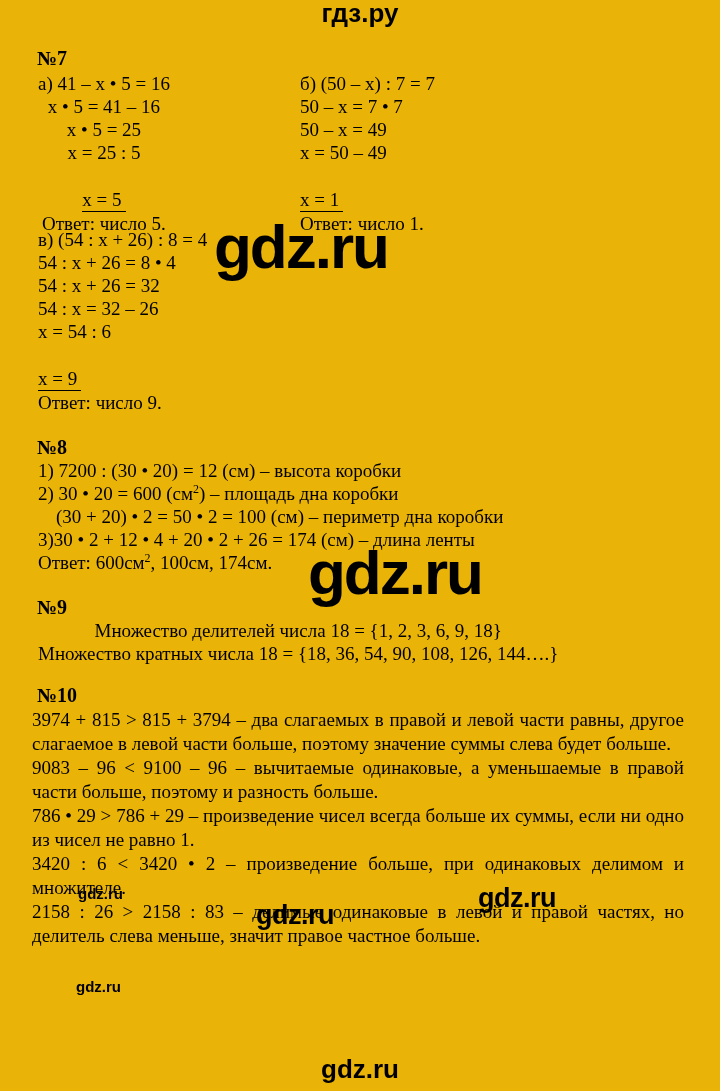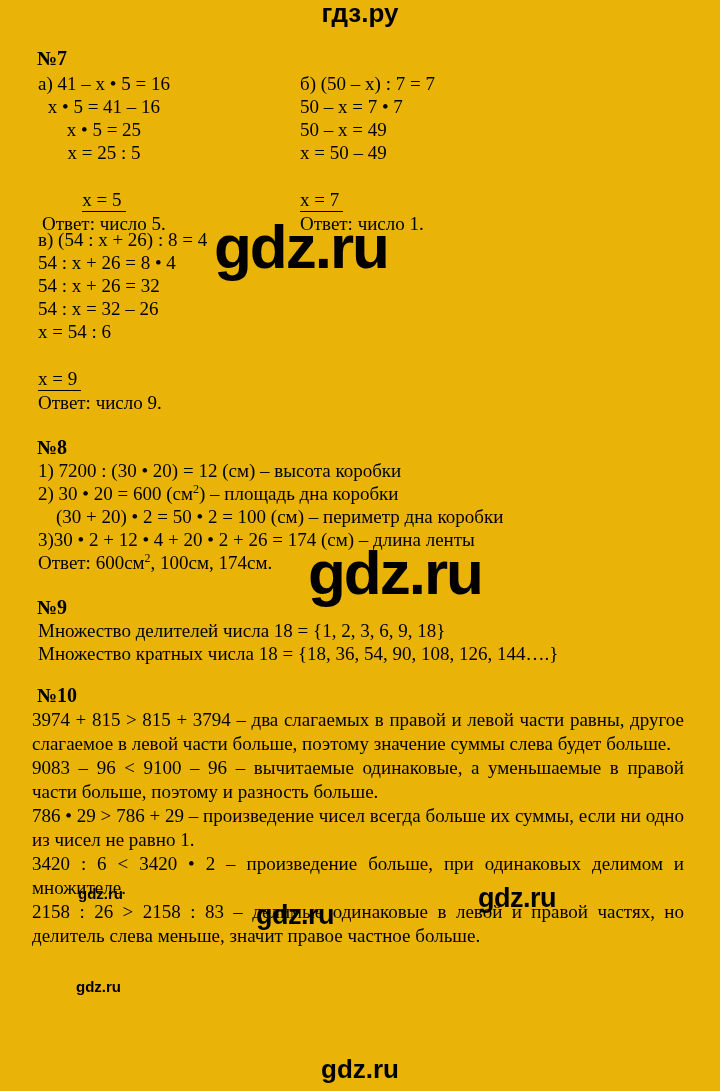--- a/index.html
+++ b/index.html
@@ -66,21 +66,21 @@
     <div class="t-line">Ответ: число 5.</div>
   </div>
 
   <div class="col" style="left:300px; top:72px;">
     <div>
         <div class="t-line">б) (50 – x) : 7 = 7</div>
         <div class="t-line">50 – x = 7 • 7</div>
         <div class="t-line">50 – x = 49</div>
         <div class="t-line">x = 50 – 49</div>
       </div>
-    <div class="result-line"><span class="result">x = 7</span></div>
+    <div class="result-line"><span class="result">x = 1</span></div>
     <div class="t-line">Ответ: число 1.</div>
   </div>
 
   <div class="col" style="left:38px; top:228px;">
     <div>
         <div class="t-line">в) (54 : x + 26) : 8 = 4</div>
         <div class="t-line">54 : x + 26 = 8 • 4</div>
         <div class="t-line">54 : x + 26 = 32</div>
         <div class="t-line">54 : x = 32 – 26</div>
         <div class="t-line">x = 54 : 6</div>
@@ -96,21 +96,21 @@
       <div class="t-line"><span>1) 7200 : (30 • 20) = 12 (см) – высота коробки</span></div>
       <div class="t-line"><span>2) 30 • 20 = 600 (см</span><sup>2</sup><span>) – площадь дна коробки</span></div>
       <div class="t-line indent"><span>(30 + 20) • 2 = 50 • 2 = 100 (см) – периметр дна коробки</span></div>
       <div class="t-line"><span>3)30 • 2 + 12 • 4 + 20 • 2 + 26 = 174 (см) – длина ленты</span></div>
       <div class="t-line"><span>Ответ: 600см</span><sup>2</sup><span>, 100см, 174см.</span></div>
     </div>
 
   <div class="wm wm-big" style="left:308px; top:542px;">gdz.ru</div>
 
   <div class="sec-num" style="top:596px;">№9</div>
-  <div class="col" style="left:38px; top:619px;">
+  <div class="col" style="left:38px; top:619px;text-align:center;">
       <div class="t-line">Множество делителей числа 18 = {1, 2, 3, 6, 9, 18}</div>
       <div class="t-line">Множество кратных числа 18 = {18, 36, 54, 90, 108, 126, 144….}</div>
     </div>
 
   <div class="sec-num" style="top:684px;">№10</div>
   <div class="paras">
       <p>3974 + 815 &gt; 815 + 3794 – два слагаемых в правой и левой части равны, другое слагаемое в левой части больше, поэтому значение суммы слева будет больше.</p>
       <p>9083 – 96 &lt; 9100 – 96 – вычитаемые одинаковые, а уменьшаемые в правой части больше, поэтому и разность больше.</p>
       <p>786 • 29 &gt; 786 + 29 – произведение чисел всегда больше их суммы, если ни одно из чисел не равно 1.</p>
       <p>3420 : 6 &lt; 3420 • 2 – произведение больше, при одинаковых делимом и множителе.</p>

